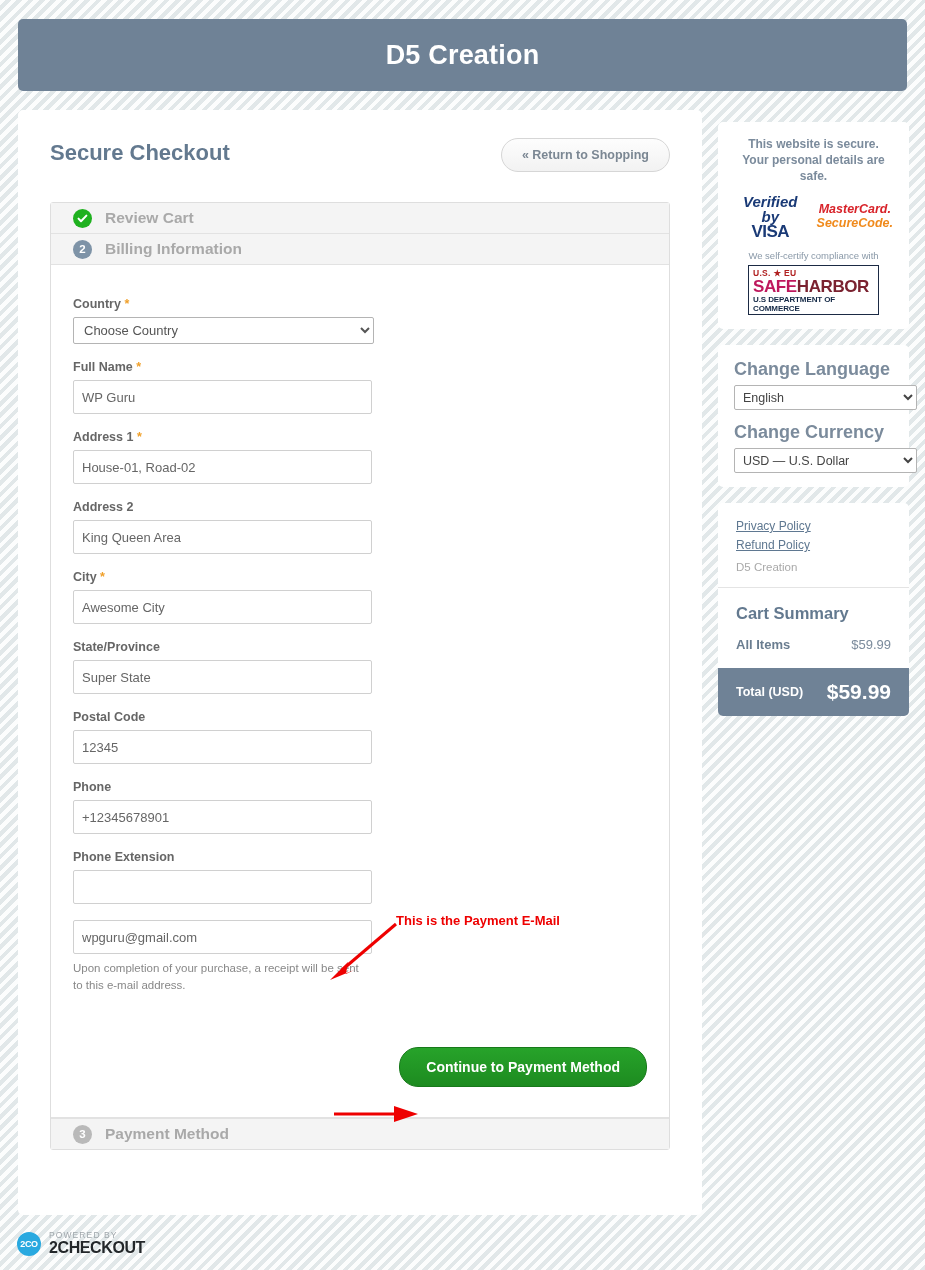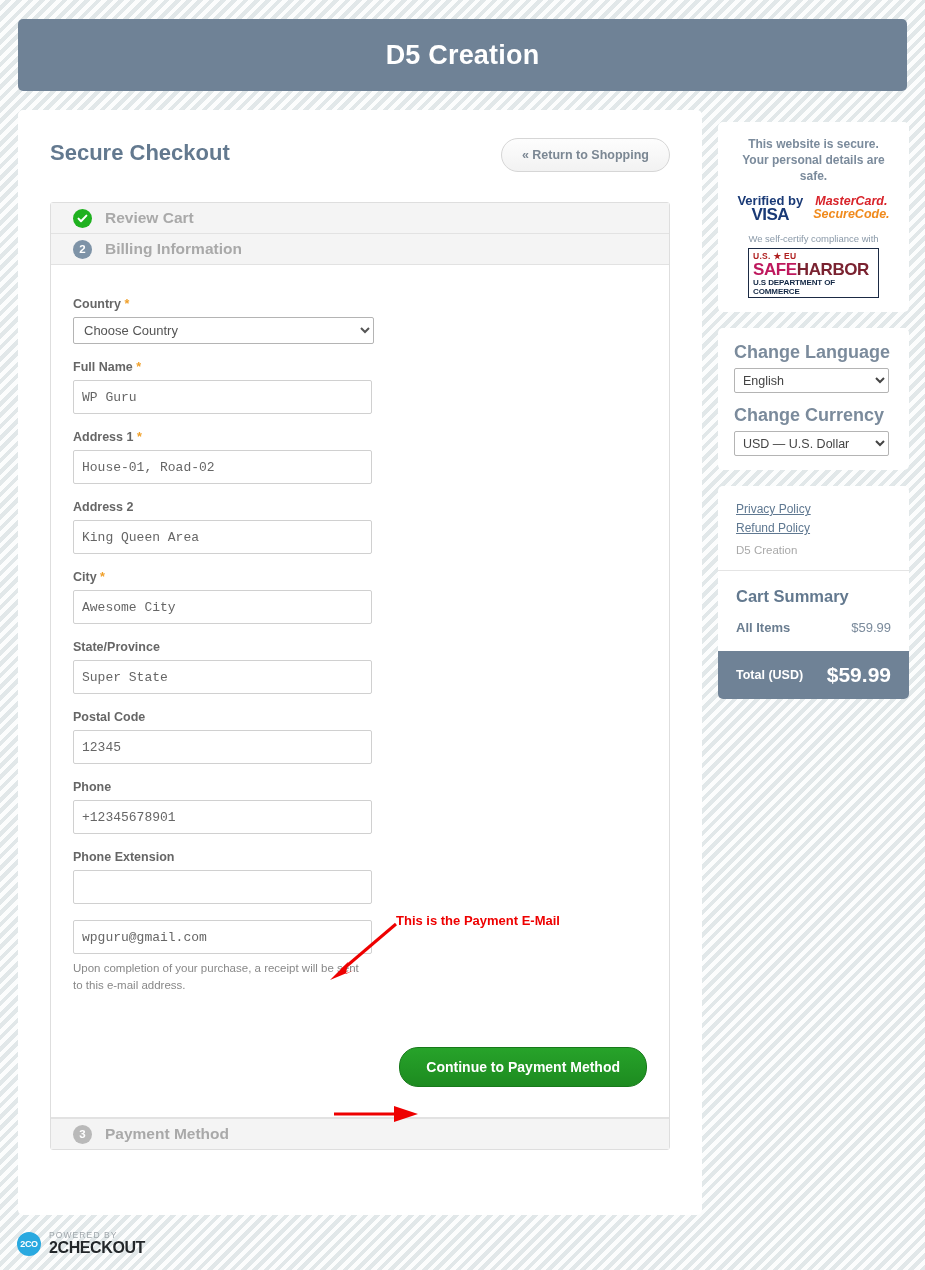--- a/index.html
+++ b/index.html
@@ -127,21 +127,21 @@
   }
   .req { color: #f0a02a; font-weight: bold; }
   .text-input {
     width: 299px;
     height: 17px;
     border: 1px solid #d0d0d0;
     border-radius: 2px;
     padding: 16px 8px;
     font-size: 13px;
     color: #666;
-    font-family: Liberation Mono, monospace;
+    font-family: Liberation Sans, sans-serif;
     background: #fff;
     outline: none;
   }
   .text-input::placeholder { color: #999; }
   select.sel-input {
     width: 301px;
     height: 27px;
     border: 1px solid #b4b4b4;
     border-radius: 2px;
     padding: 0 6px;
@@ -209,21 +209,21 @@
     margin-bottom: 9px;
   }
   .logo-row {
     display: flex;
     align-items: center;
     justify-content: center;
     gap: 10px;
     margin-bottom: 10px;
   }
   .vbv { line-height: 1; text-align: center; }
-  .vbv-top { font-size: 13px; font-weight: bold; color: #1a3a76; }
+  .vbv-top { font-size: 15px; font-weight: bold; font-style: italic; color: #1a3a76; }
   .vbv-bot { font-size: 17px; font-weight: bold; color: #1a3a76; letter-spacing: -0.5px; margin-top: -1px; }
   .mc { line-height: 1.05; text-align: center; }
   .mc-top { font-size: 12.5px; font-weight: bold; font-style: italic; color: #d8232a; }
   .mc-bot { font-size: 12.5px; font-weight: bold; font-style: italic; color: #f08a1c; }
   .selfcert {
     text-align: center;
     font-size: 9.5px;
     color: #8a99a8;
     margin-bottom: 4px;
   }
@@ -241,21 +241,21 @@
   .sh-harbor { color: #7a2230; }
   .sh-bot { font-size: 8px; font-weight: bold; color: #132845; letter-spacing: -0.1px; }
 
   .side-label {
     font-size: 18px;
     font-weight: bold;
     color: #7b8b9c;
     margin-bottom: 5px;
   }
   .side-select {
-    width: 155px;
+    width: 183px;
     height: 25px;
     border: 1px solid #b4b4b4;
     border-radius: 2px;
     font-size: 12.5px;
     color: #444;
     font-family: "Liberation Sans", sans-serif;
     background: #fff;
     padding: 0 4px;
     margin-bottom: 12px;
   }

